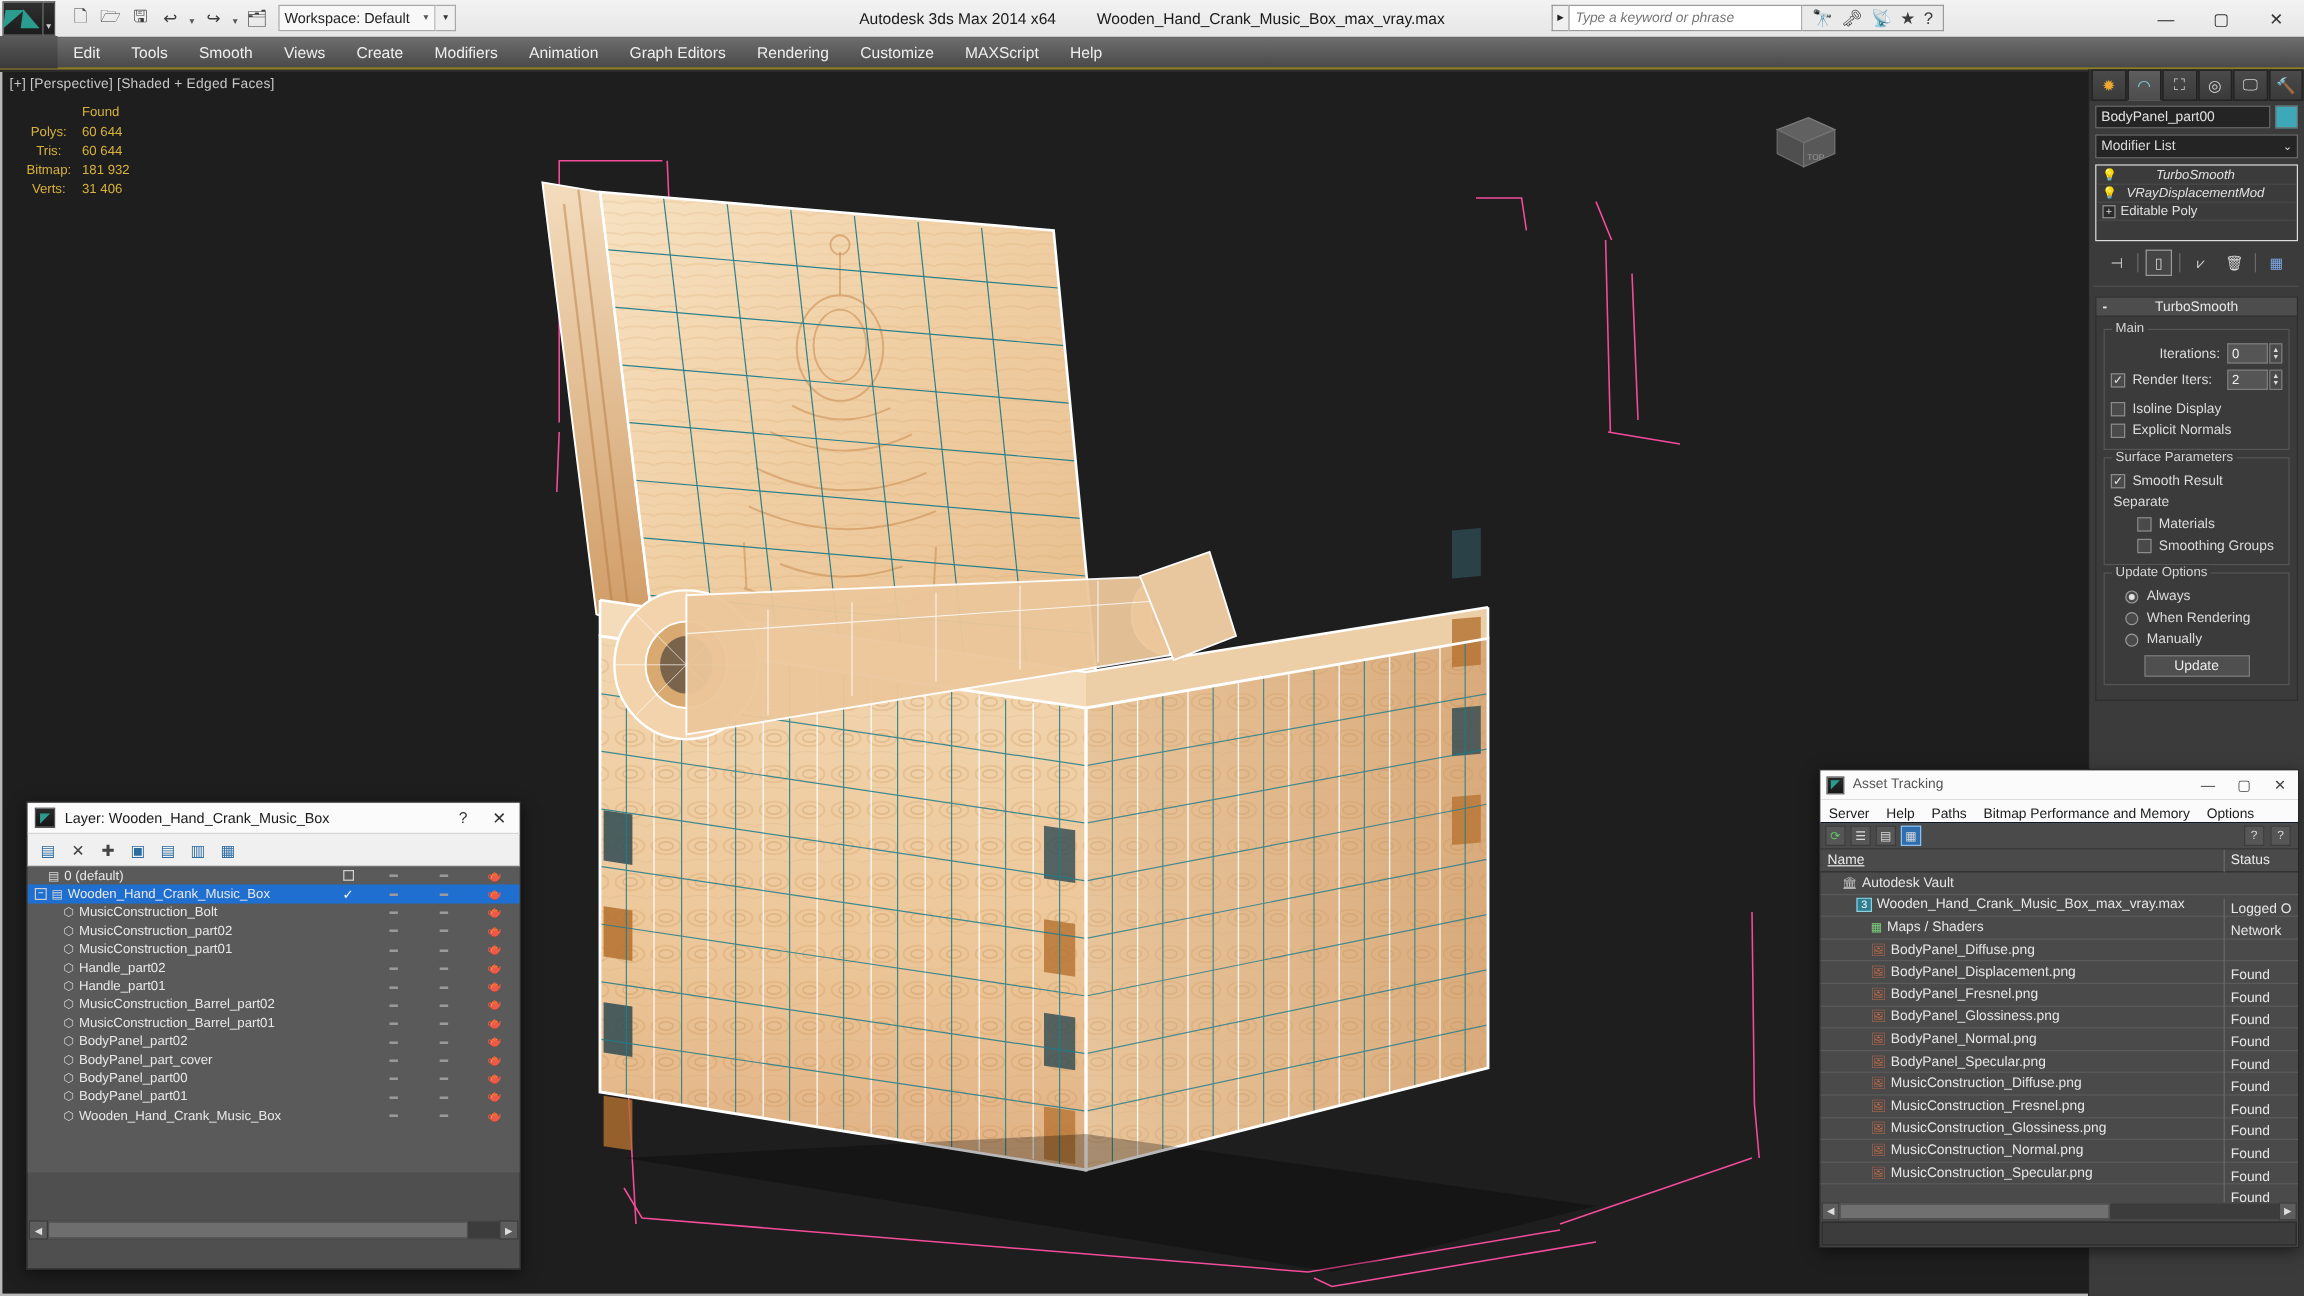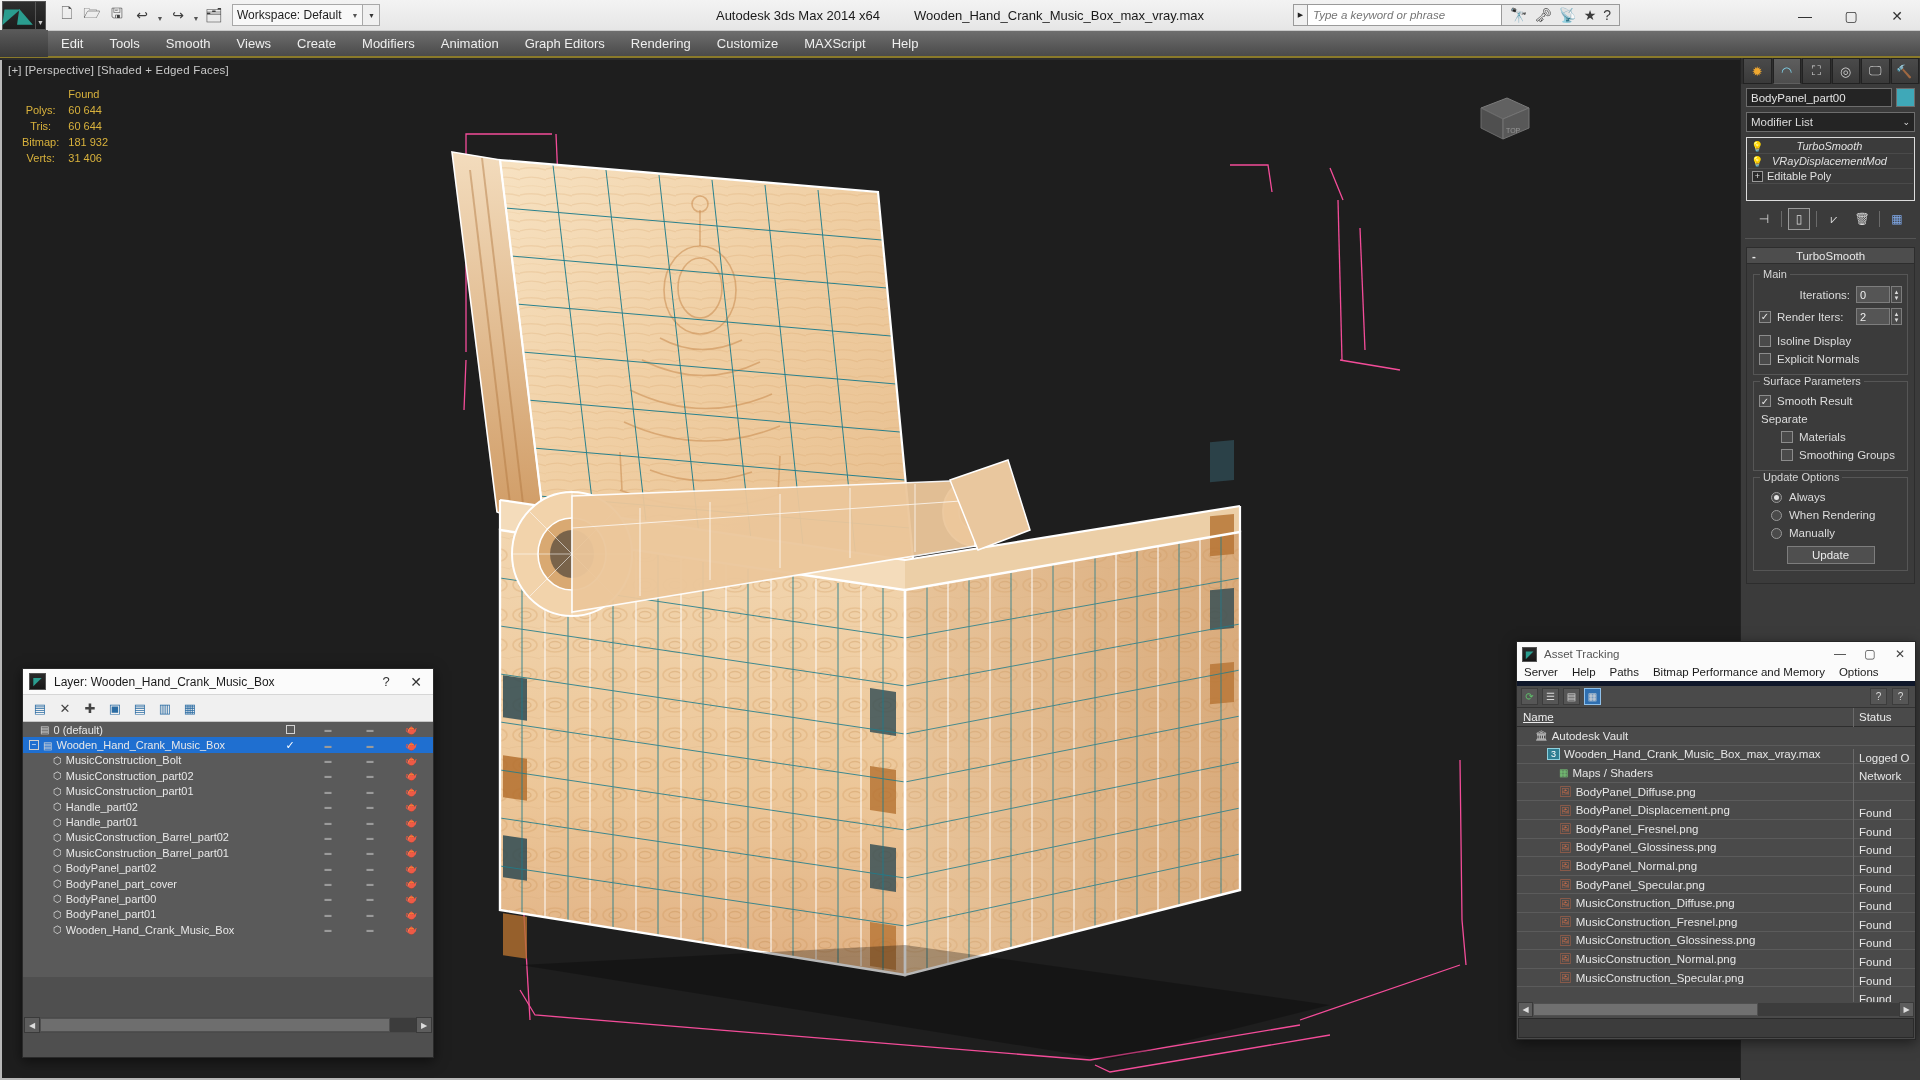--- a/index.html
+++ b/index.html
@@ -205,22 +205,22 @@
     position:absolute; left:1516px; top:641px; width:400px; height:399px;
     background:#4a4a4a; border:1px solid #262626;
     box-shadow:0 3px 12px rgba(0,0,0,.5);
   }
   .adtitle{ height:24px; background:#fbfbfb; display:flex;align-items:center;padding-left:5px;}
   .adtitle .ic{ width:15px;height:15px;background:linear-gradient(#2a2a2a,#171717);
     display:flex;align-items:center;justify-content:center;color:#2a9d8f;font-size:10px;border:1px solid #555;}
   .adtitle .tx{ margin-left:7px;font-size:11.5px;color:#555;}
   .adtitle .wb{ margin-left:auto; display:flex; }
   .adtitle .wb span{ width:30px;text-align:center;font-size:12px;color:#444;}
-  .admenu{ height:20px; background:#fbfbfb; display:flex;align-items:flex-start;
-     font-size:11.5px;color:#1a1a1a; border-bottom:5px solid #0f172a;}
+  .admenu{ height:20px; background:#fbfbfb; display:flex;align-items:flex-end;
+     font-size:11.5px;color:#1a1a1a; border-bottom:1px solid #0f172a;}
   .admenu span{ padding:0 7px; }
   .adtools{ height:22px; background:#4a4a4a; display:flex;align-items:center;padding-left:4px;gap:4px;
      border-bottom:1px solid #333;}
   .adtools .ti{ width:17px;height:17px; display:flex;align-items:center;justify-content:center;
      font-size:10px;color:#d8d8d8;background:#565656;border:1px solid #3c3c3c;}
   .adtools .ti.act{ background:#2f6fb0; border:1px solid #8fc0ea;}
   .adtools .rt{ margin-left:auto; display:flex; gap:5px; padding-right:6px;}
   .adhead{ height:19px; background:#4a4a4a; display:flex;align-items:center;font-size:11.5px;
      color:#ececec; border-bottom:1px solid #2e2e2e;}
   .adhead .c1{ flex:1; padding-left:6px;text-decoration:underline;}

